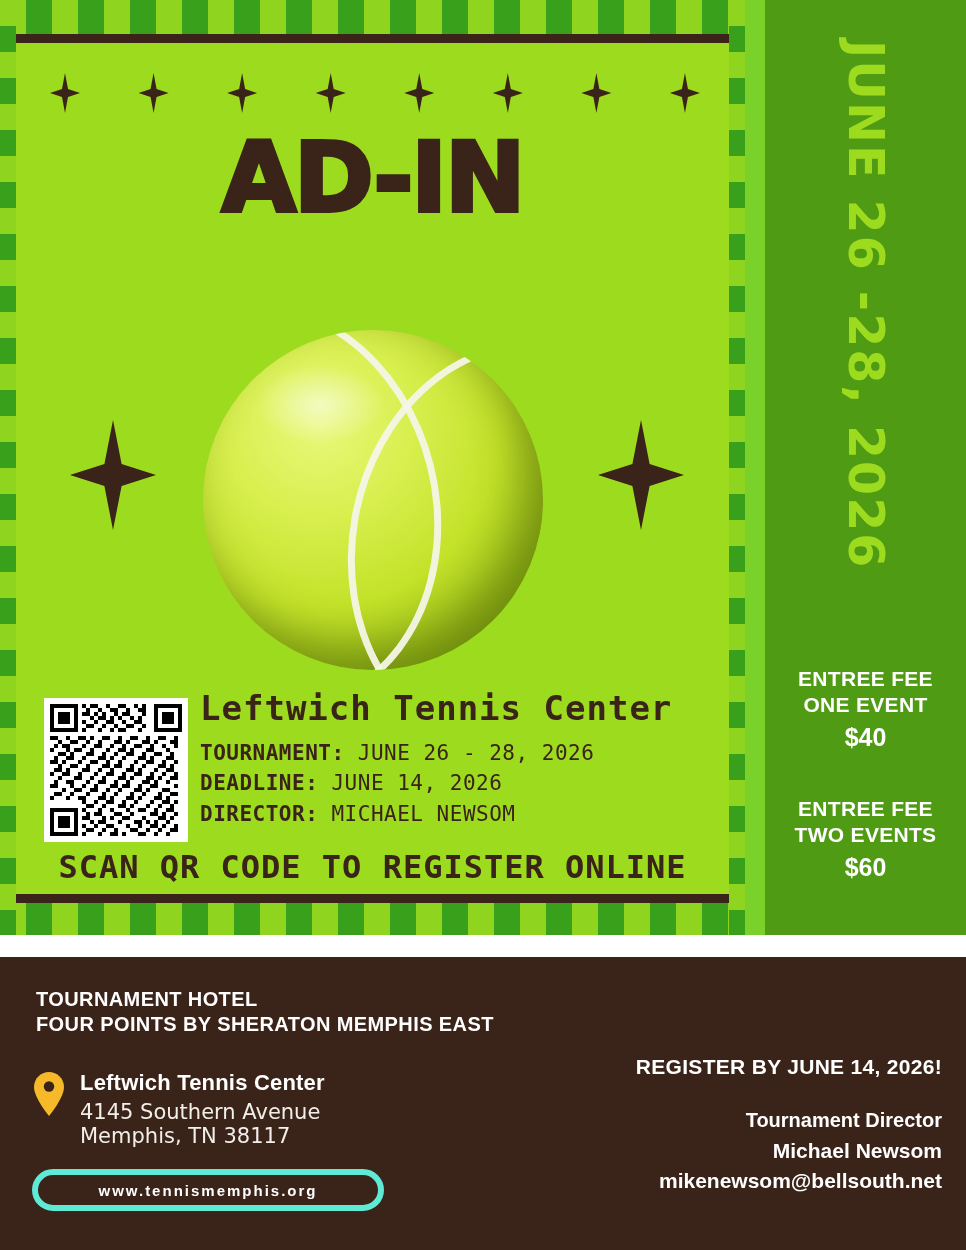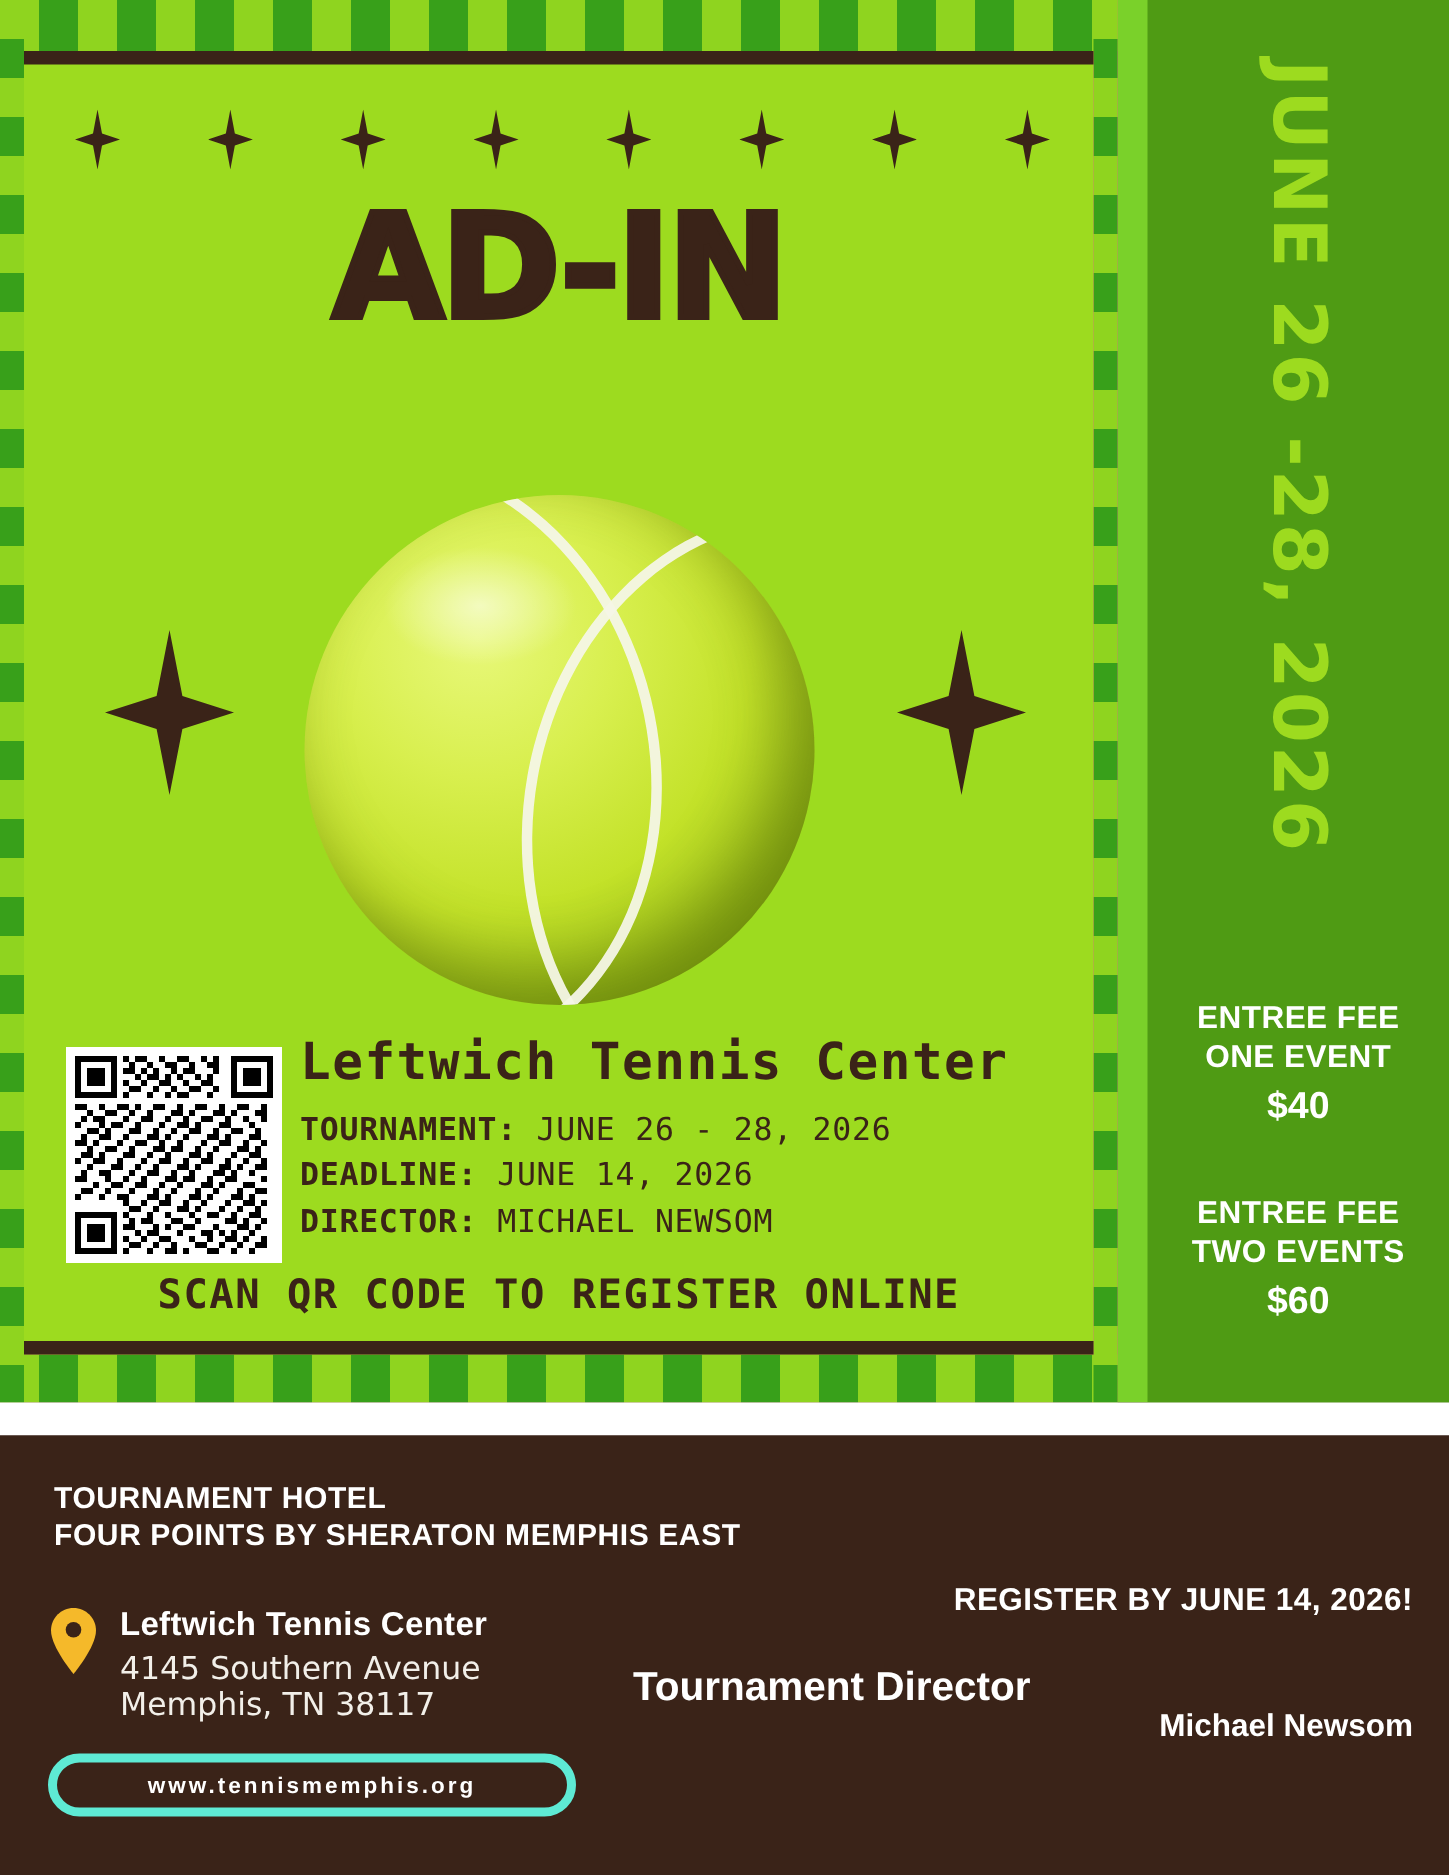--- a/index.html
+++ b/index.html
@@ -193,21 +193,21 @@
     line-height: 1.45;
     letter-spacing: .5px;
   }
   .info-lines b { font-weight: bold; }
   .scan-line {
     position: absolute;
     left: 0; top: 848px; width: 745px;
     text-align: center;
     font-family: "DejaVu Sans Mono", monospace;
     font-weight: bold;
-    font-size: 27px;
+    font-size: 32px;
     color: #3a2318;
     letter-spacing: 1px;
   }
 
   
   .right-col {
     position: absolute;
     left: 765px; top: 0;
     width: 201px; height: 935px;
     background: #4f9b14;
@@ -289,22 +289,22 @@
     font-size: 15px; font-weight: bold; letter-spacing: 2px;
     color: #ffffff;
   }
   .register-by {
     position: absolute; right: 24px; top: 98px;
     width: 520px; text-align: right;
     font-size: 21px; font-weight: bold; letter-spacing: .3px;
   }
   .td-label {
     position: absolute; right: 24px; top: 152px;
-    width: 520px; text-align: left;
-    font-size: 27px; font-weight: bold;
+    width: 520px; text-align: right;
+    font-size: 20px; font-weight: bold;
   }
   .td-name {
     position: absolute; right: 24px; top: 182px;
     width: 520px; text-align: right;
     font-size: 21px; font-weight: bold;
   }
   .td-email {
     position: absolute; right: 24px; top: 212px;
     width: 520px; text-align: right;
     font-size: 21px; font-weight: bold;
@@ -672,14 +672,15 @@
     </div>
     <div class="addr-title">Leftwich Tennis Center</div>
     <div class="addr-line1">4145 Southern Avenue</div>
     <div class="addr-line2">Memphis, TN 38117</div>
 
     <div class="url-pill">www.tennismemphis.org</div>
 
     <div class="register-by">REGISTER BY JUNE 14, 2026!</div>
     <div class="td-label">Tournament Director</div>
     <div class="td-name">Michael Newsom</div>
+    <div class="td-email">mikenewsom@bellsouth.net</div>
   </div>
 </div>
 
 </body></html>

